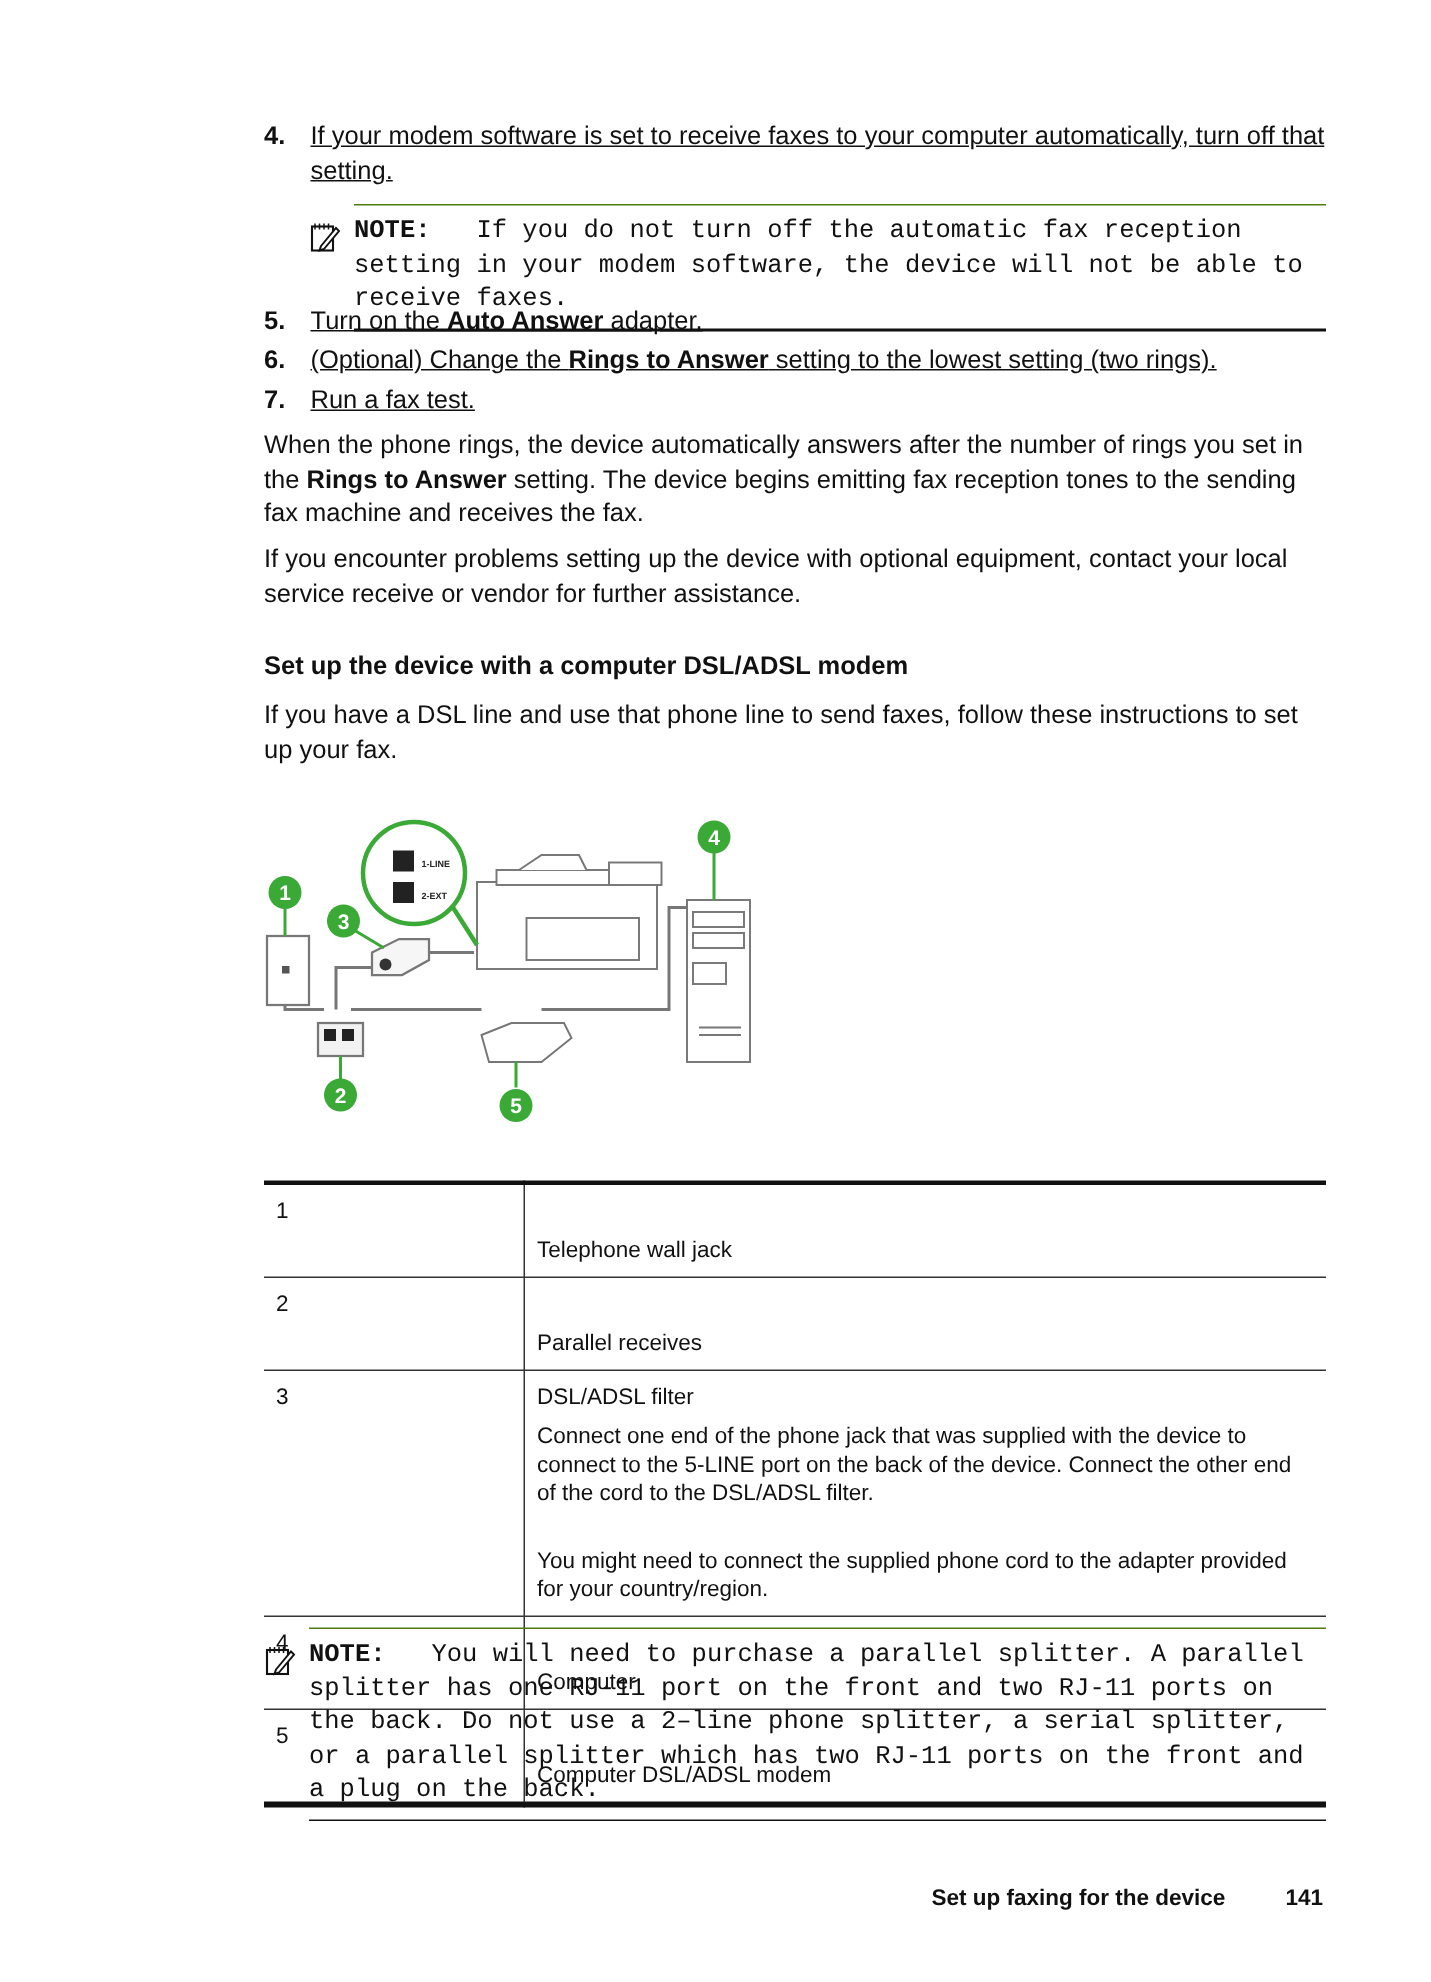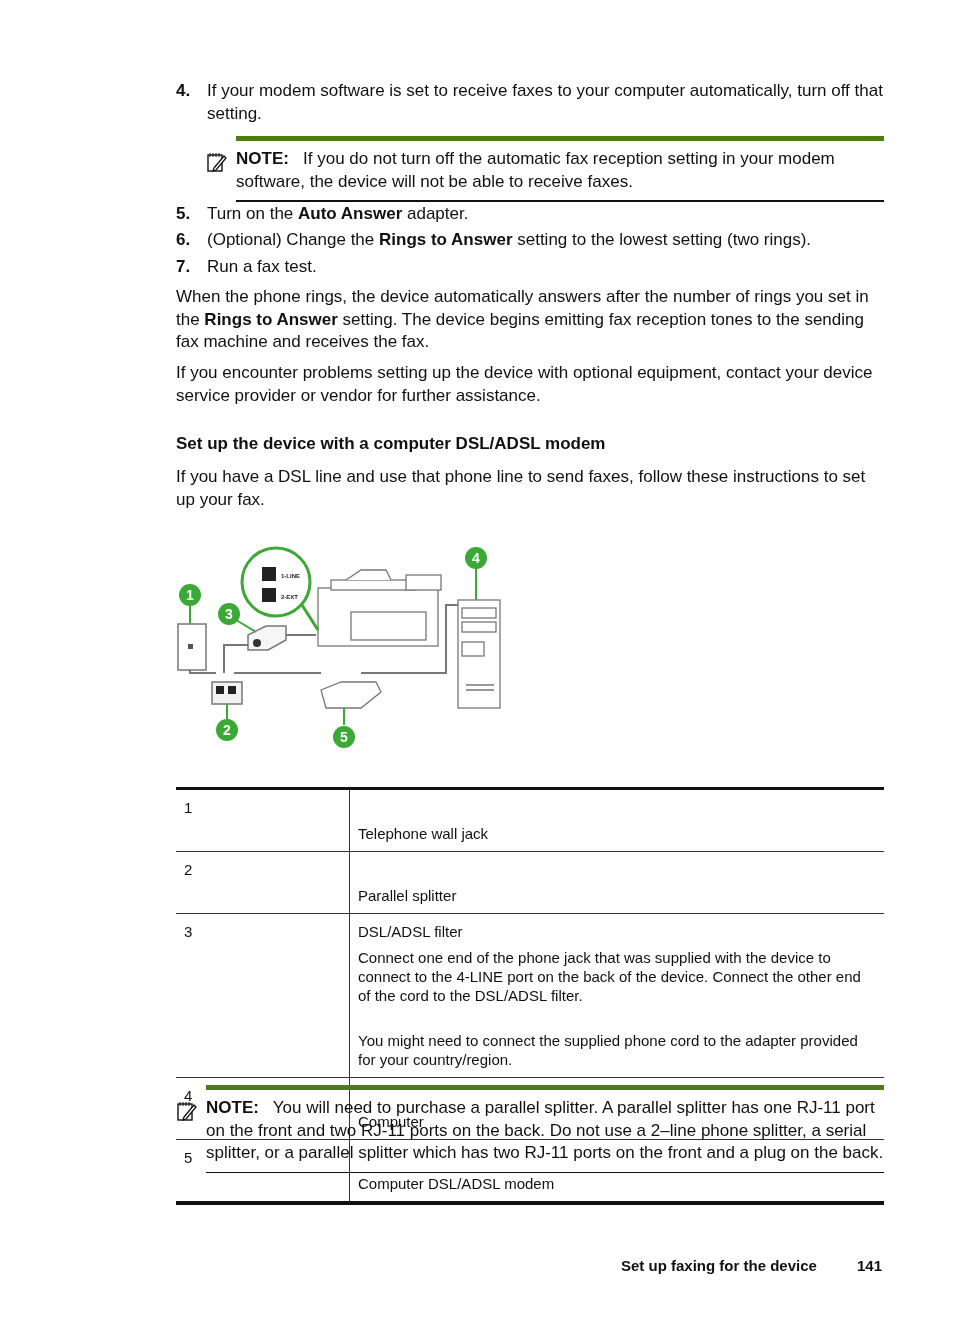--- a/index.html
+++ b/index.html
@@ -1,23 +1,23 @@
 <!DOCTYPE html>
 <html><head>
 <meta charset="utf-8">
 <style>
   html, body { margin: 0; padding: 0; background: #ffffff; }
   body { width: 954px; height: 1321px; position: relative; font-family: "Liberation Sans", sans-serif; color: #111; }
   .page { position: absolute; left: 176px; top: 0; width: 708px; }
   .txt { font-size: 17px; line-height: 22.5px; }
   .step { position: absolute; left: 0; width: 708px; }
   .step .num { position: absolute; left: 0; top: 0; font-weight: bold; }
-  .step .body { margin-left: 31px; }
+  .step .body { margin-left: 31px; text-decoration: underline; }
   b { font-weight: bold; }
-  .note { position: absolute; border-top: 5px solid #4d7c0f; border-bottom: 2px solid #111; }
+  .note { position: absolute; border-top: 1px solid #4d7c0f; border-bottom: 2px solid #111; font-family: Liberation Mono, monospace; }
   .note .icon { position: absolute; left: -30px; top: 10px; width: 22px; height: 22px; }
   .note .content { padding-top: 7px; padding-bottom: 7px; }
   .para { position: absolute; left: 0; width: 708px; }
   .heading { position: absolute; left: 0; top: 434px; font-size: 17px; font-weight: bold; }
   .diagram { position: absolute; left: 0; top: 540px; width: 340px; height: 215px; }
   table.legend { position: absolute; left: 0; top: 787px; width: 708px; border-collapse: collapse; font-size: 15px; line-height: 19px; border-top: 3px solid #111; border-bottom: 4px solid #111; }
   table.legend td { vertical-align: top; padding: 8px 8px 8px 8px; border-bottom: 1px solid #333; }
   table.legend td.n { width: 157px; border-right: 1px solid #333; }
   table.legend tr:last-child td { border-bottom: none; }
   table.legend p { margin: 0 0 7px 0; }
@@ -55,21 +55,21 @@
     <div class="body"><span>(Optional) Change the </span><b>Rings to Answer</b><span> setting to the lowest setting (two rings).</span></div>
   </div>
   <div class="step txt" style="top:256px;">
     <span class="num">7.</span>
     <div class="body"><span>Run a fax test.</span></div>
   </div>
 
   <div class="para txt" style="top:286px;">
     <span>When the phone rings, the device automatically answers after the number of rings you set in the </span><b>Rings to Answer</b><span> setting. The device begins emitting fax reception tones to the sending fax machine and receives the fax.</span>
   </div>
-  <div class="para txt" style="top:362px;">If you encounter problems setting up the device with optional equipment, contact your device service provider or vendor for further assistance.</div>
+  <div class="para txt" style="top:362px;">If you encounter problems setting up the device with optional equipment, contact your local service receive or vendor for further assistance.</div>
 
   <div class="heading">Set up the device with a computer DSL/ADSL modem</div>
   <div class="para txt" style="top:466px;">If you have a DSL line and use that phone line to send faxes, follow these instructions to set up your fax.</div>
 
   <svg class="diagram" viewBox="0 0 340 215">
     <g fill="none" stroke="#777" stroke-width="2">
 
       <path d="M14 108 V133 H40"></path>
       <path d="M48 133 V105 H72"></path>
       <path d="M94 95 H140"></path>
@@ -152,28 +152,28 @@
     <tbody id="legend-body">
         <tr>
           <td class="n">1</td>
           <td>
             <p>Telephone wall jack</p>
           </td>
         </tr>
         <tr>
           <td class="n">2</td>
           <td>
-            <p>Parallel splitter</p>
+            <p>Parallel receives</p>
           </td>
         </tr>
         <tr>
           <td class="n">3</td>
           <td>
             <p>DSL/ADSL filter</p>
-            <p>Connect one end of the phone jack that was supplied with the device to connect to the 4-LINE port on the back of the device. Connect the other end of the cord to the DSL/ADSL filter.</p>
+            <p>Connect one end of the phone jack that was supplied with the device to connect to the 5-LINE port on the back of the device. Connect the other end of the cord to the DSL/ADSL filter.</p>
             <p>You might need to connect the supplied phone cord to the adapter provided for your country/region.</p>
           </td>
         </tr>
         <tr>
           <td class="n">4</td>
           <td>
             <p>Computer</p>
           </td>
         </tr>
         <tr>

